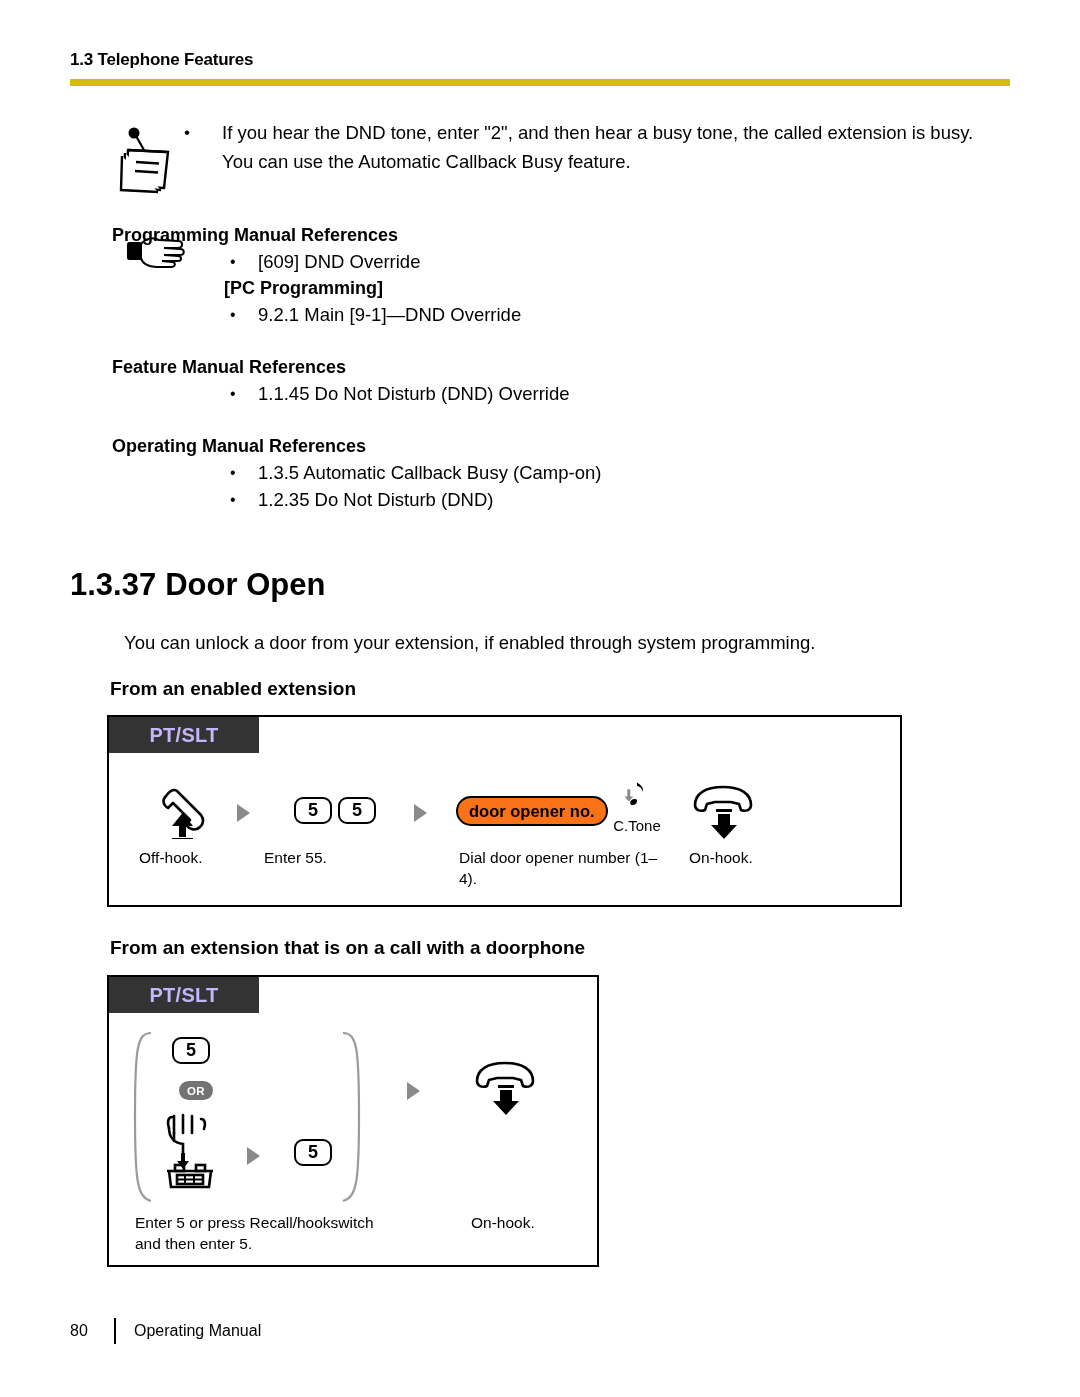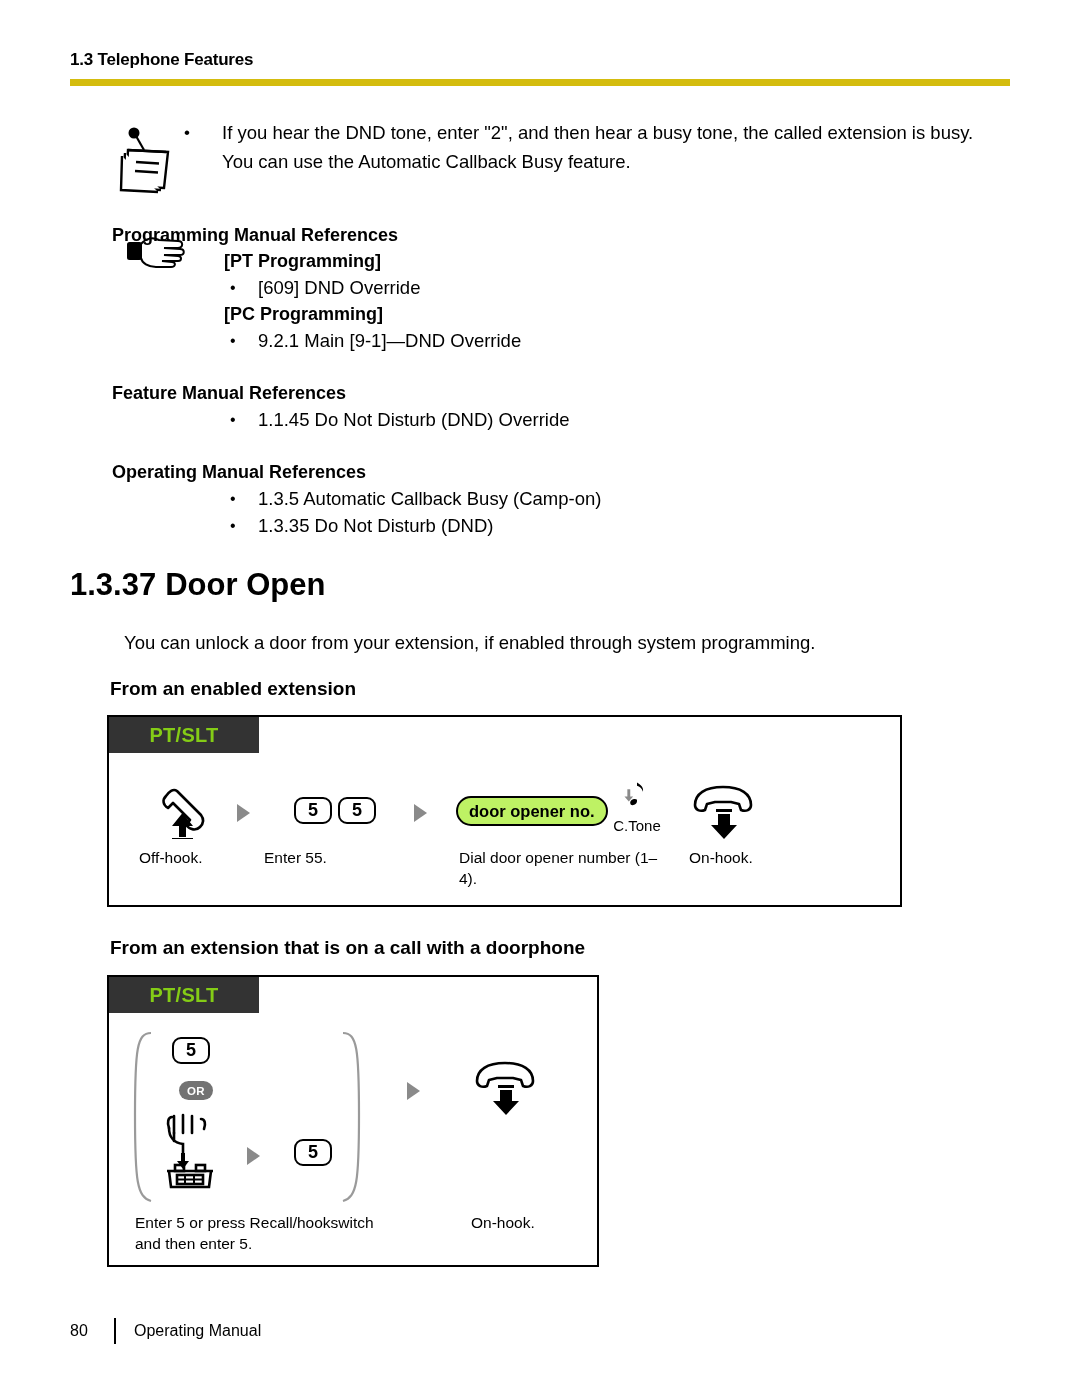--- a/index.html
+++ b/index.html
@@ -166,21 +166,21 @@
     width: 492px;
     height: 292px;
   }
   .pt-banner {
     position: absolute;
     left: 0px;
     top: 0px;
     width: 150px;
     height: 36px;
     background: #333333;
-    color: #84cc16;
+    color: #c4b5fd;
     font-size: 20px;
     font-weight: bold;
     display: flex;
     align-items: center;
     justify-content: center;
     letter-spacing: 0.3px;
   }
 
   
   .step-arrow {
@@ -209,21 +209,21 @@
     border: 2.5px solid #000;
     border-radius: 16px;
     height: 30px;
     display: flex;
     align-items: center;
     justify-content: center;
     font-size: 16.5px;
     font-weight: bold;
     padding: 0 11px;
     box-sizing: border-box;
-    background: #bef264;
+    background: #f97316;
     white-space: nowrap;
   }
 
   .or-badge {
     width: 34px;
     height: 19px;
     border-radius: 10px;
     background: #737373;
     color: #fff;
     font-size: 11.5px;
@@ -326,21 +326,20 @@
                  L54 19 C59 19 59 25 54 25 L38 25
                  L52 26 C56 26 56 31 52 31 L36 31
                  L46 32 C50 32 50 37 45 37 L30 37
                  C22 37 16 33 15 28 Z"></path>
       </g>
     </svg>
   </span>
 
   <div class="ref-group">
     <div class="ref-heading">Programming Manual References</div>
-    <div class="ref-subheading">[PT Programming]</div>
     <div class="ref-item">
       <span class="b">•</span>
       <span>[609] DND Override</span>
     </div>
     <div class="ref-subheading">[PC Programming]</div>
     <div class="ref-item">
       <span class="b">•</span>
       <span>9.2.1 Main [9-1]—DND Override</span>
     </div>
   </div>
@@ -358,21 +357,21 @@
   <div class="ref-gap"></div>
 
   <div class="ref-group">
     <div class="ref-heading">Operating Manual References</div>
     <div class="ref-item">
       <span class="b">•</span>
       <span>1.3.5 Automatic Callback Busy (Camp-on)</span>
     </div>
     <div class="ref-item">
       <span class="b">•</span>
-      <span>1.3.35 Do Not Disturb (DND)</span>
+      <span>1.2.35 Do Not Disturb (DND)</span>
     </div>
   </div>
 </div>
 
 <div class="section-title">
   <span class="num">1.3.37</span><span>Door Open</span>
 </div>
 <div class="section-intro">You can unlock a door from your extension, if enabled through system programming.</div>
 <div class="sub-title-1">From an enabled extension</div>
 <div class="sub-title-2">From an extension that is on a call with a doorphone</div>

